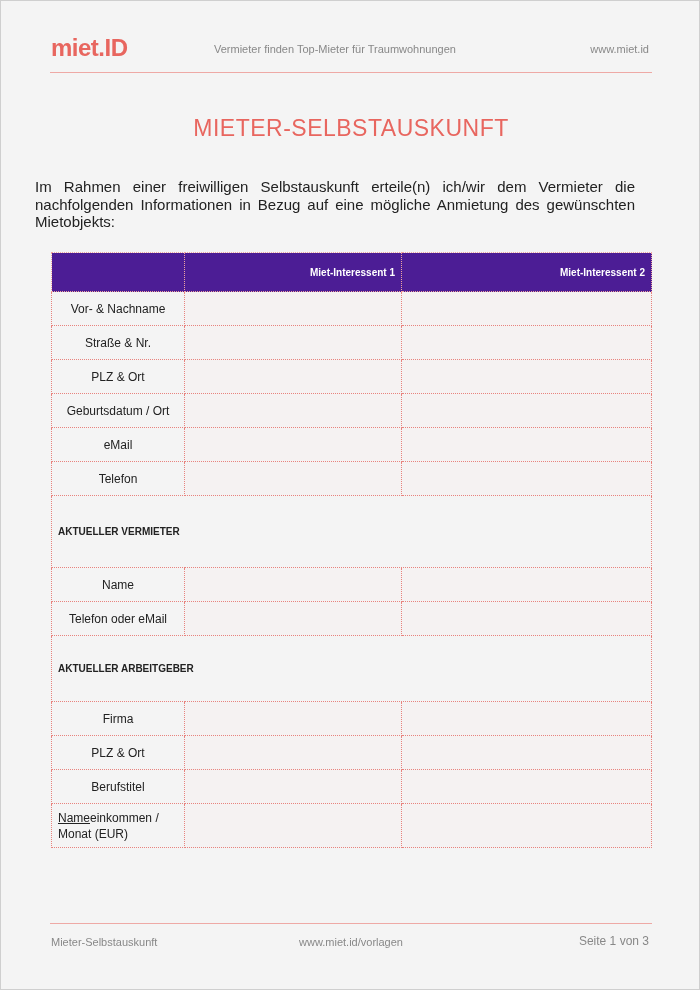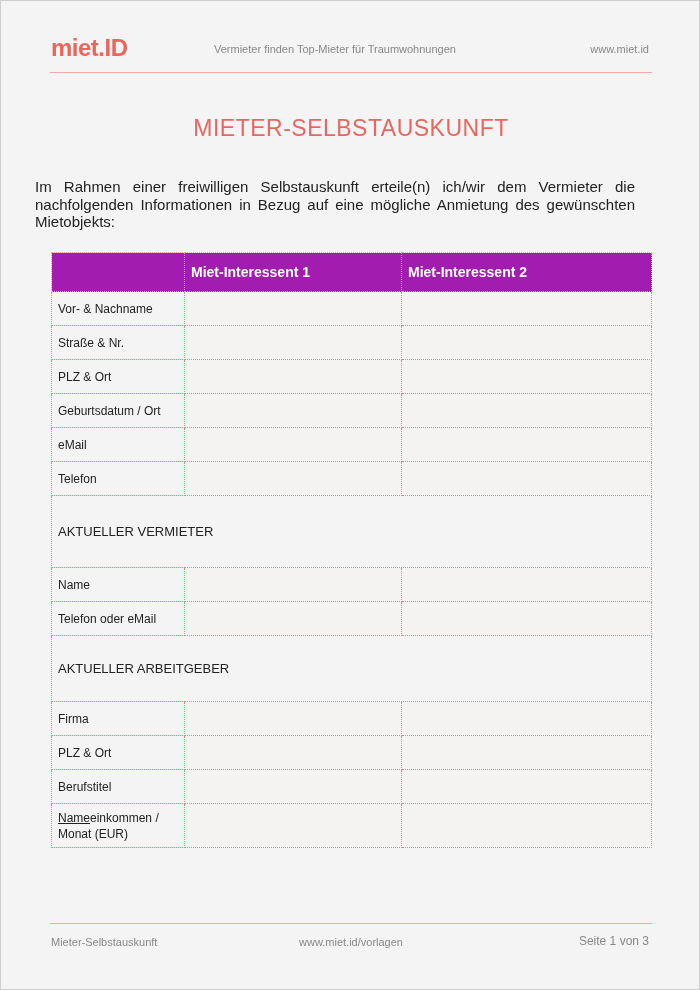--- a/index.html
+++ b/index.html
@@ -6,24 +6,24 @@
   body{width:700px;height:990px;background:#f4f4f4;font-family:"Liberation Sans",sans-serif;color:#222;position:relative;overflow:hidden;}
   .page{position:absolute;left:0;top:0;width:698px;height:988px;border:1px solid #cfcfcf;background:#f4f4f4;}
   .logo{position:absolute;left:50px;top:33px;font-size:24px;font-weight:bold;color:#e8665f;letter-spacing:-0.5px;}
   .tagline{position:absolute;left:213px;top:42px;font-size:11px;color:#888;}
   .site{position:absolute;right:50px;top:42px;font-size:11px;color:#888;}
   .hr-top{position:absolute;left:49px;width:602px;top:71px;height:1px;background:#eea9a5;}
   .title{position:absolute;left:0;width:700px;top:114px;text-align:center;font-size:23px;color:#e8665f;letter-spacing:0.5px;}
   .intro{position:absolute;left:34px;width:600px;top:177px;font-size:15px;line-height:17.5px;text-align:justify;color:#222;}
   table{position:absolute;left:50px;top:251px;width:600px;border-collapse:collapse;table-layout:fixed;}
   td,th{border:1px dotted #e8837e;font-size:12px;padding:0 6px;text-align:left;font-weight:normal;color:#222;}
-  th{background:#a21caf;color:#fff;font-weight:bold;font-size:14px;text-align:left;height:38px;border-color:#f0a5a0;}
+  th{background:#4c1d95;color:#fff;font-weight:bold;font-size:10px;text-align:right;height:38px;border-color:#f0a5a0;}
   td.cell{background:#f5f2f2;}
-  tr.r td{height:33px;}
-  tr.sec td{height:71px;vertical-align:middle;font-weight:normal;font-size:13px;padding-top:0;}
+  tr.r td{height:33px;text-align:center;}
+  tr.sec td{height:71px;vertical-align:middle;font-weight:bold;font-size:10px;padding-top:0;}
   tr.sec2 td{height:65px;}
   tr.tall td{height:43px;line-height:16px;}
   .u{text-decoration:underline;}
   .hr-bot{position:absolute;left:49px;width:602px;top:922px;height:1px;background:#eea9a5;}
   .f-left{position:absolute;left:50px;top:935px;font-size:11px;color:#888;}
   .f-mid{position:absolute;left:0;width:700px;text-align:center;top:935px;font-size:11px;color:#888;}
   .f-right{position:absolute;right:50px;top:933px;font-size:12px;color:#888;}
 </style>
 </head>
 <body>

